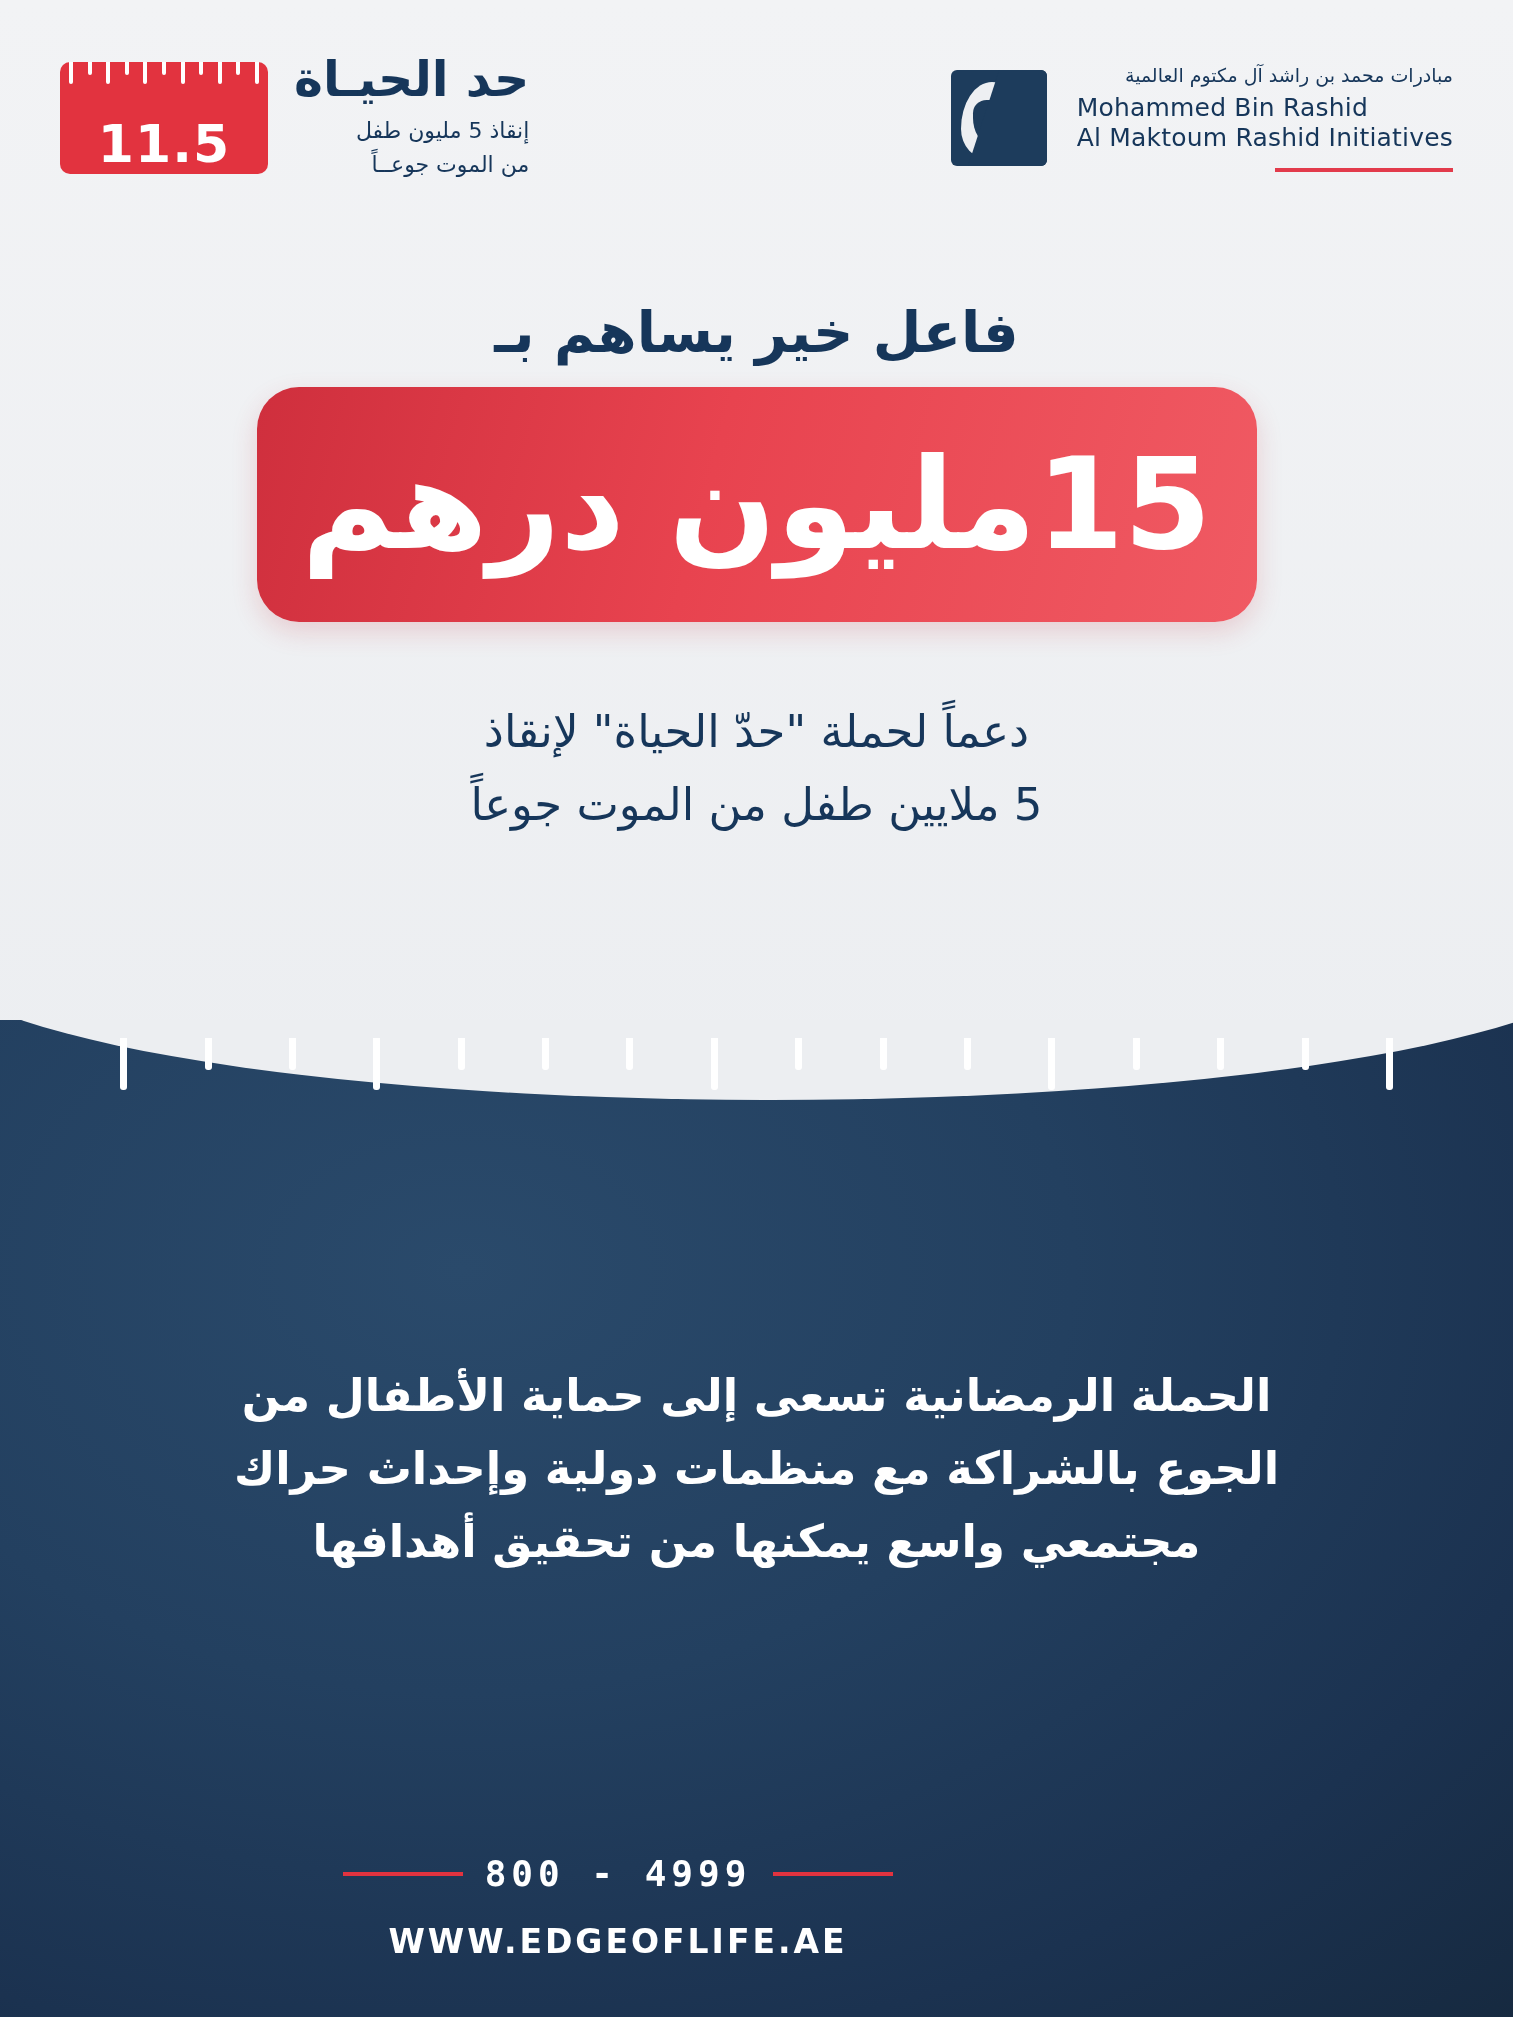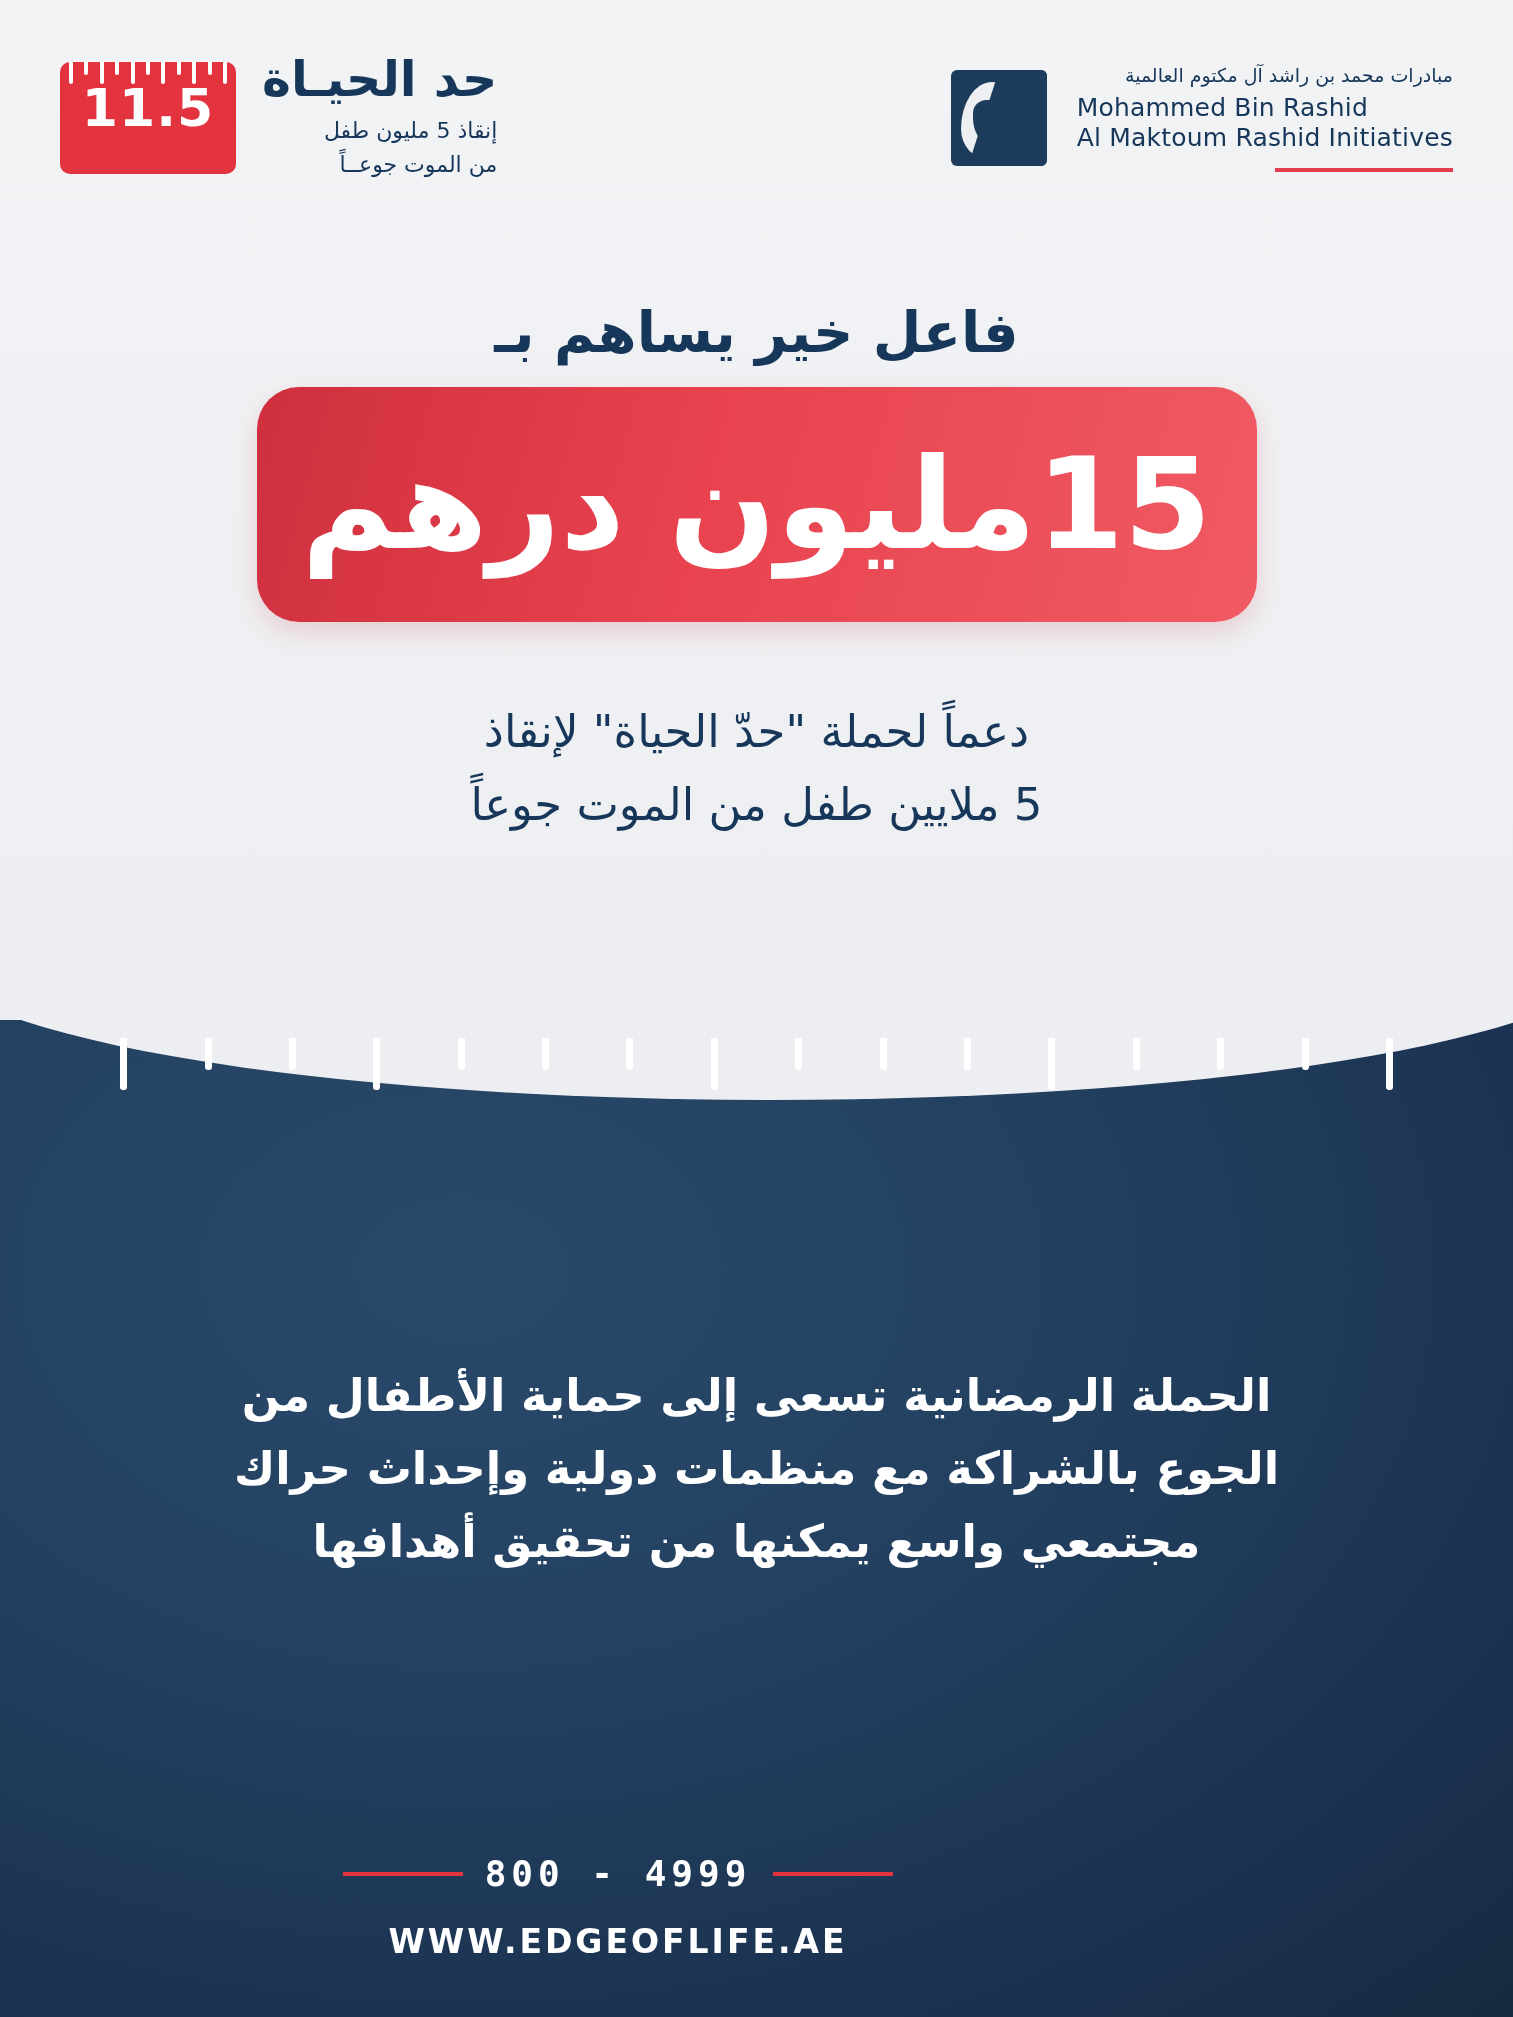--- a/index.html
+++ b/index.html
@@ -129,26 +129,26 @@
   }
   .campaign-sub {
     margin-top: 10px;
     font-size: 22px;
     color: #16365a;
     line-height: 1.45;
     white-space: nowrap;
   }
   .ruler-badge {
     position: relative;
-    width: 176px;
+    width: 208px;
     height: 112px;
     background: #e2333f;
     border-radius: 10px;
     display: flex;
-    align-items: flex-start;
+    align-items: flex-end;
     justify-content: center;
     flex: none;
   }
   .ruler-badge .ticks {
     position: absolute;
     top: 0; left: 0; right: 0;
     height: 26px;
     display: flex;
     justify-content: space-between;
     padding: 0 9px;

